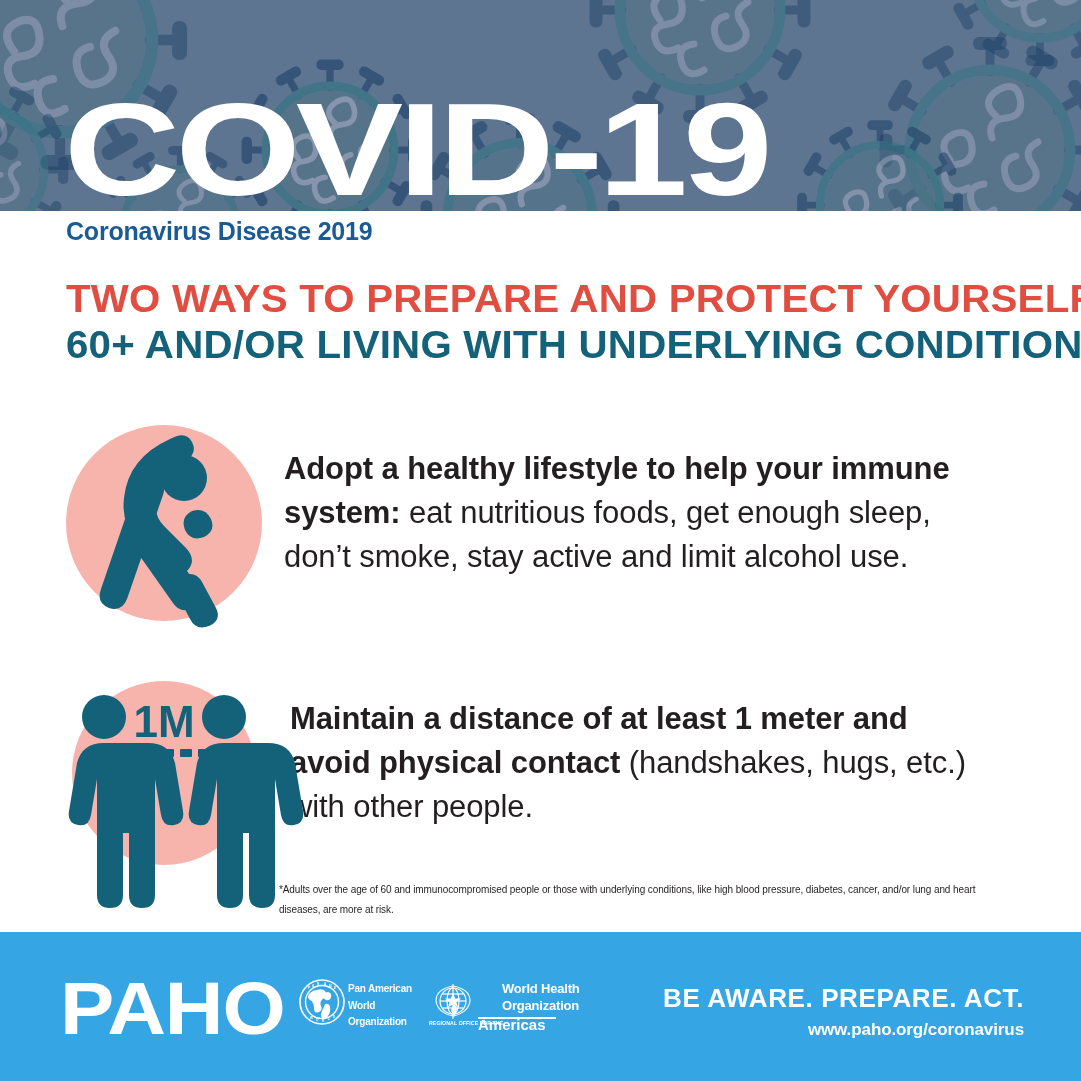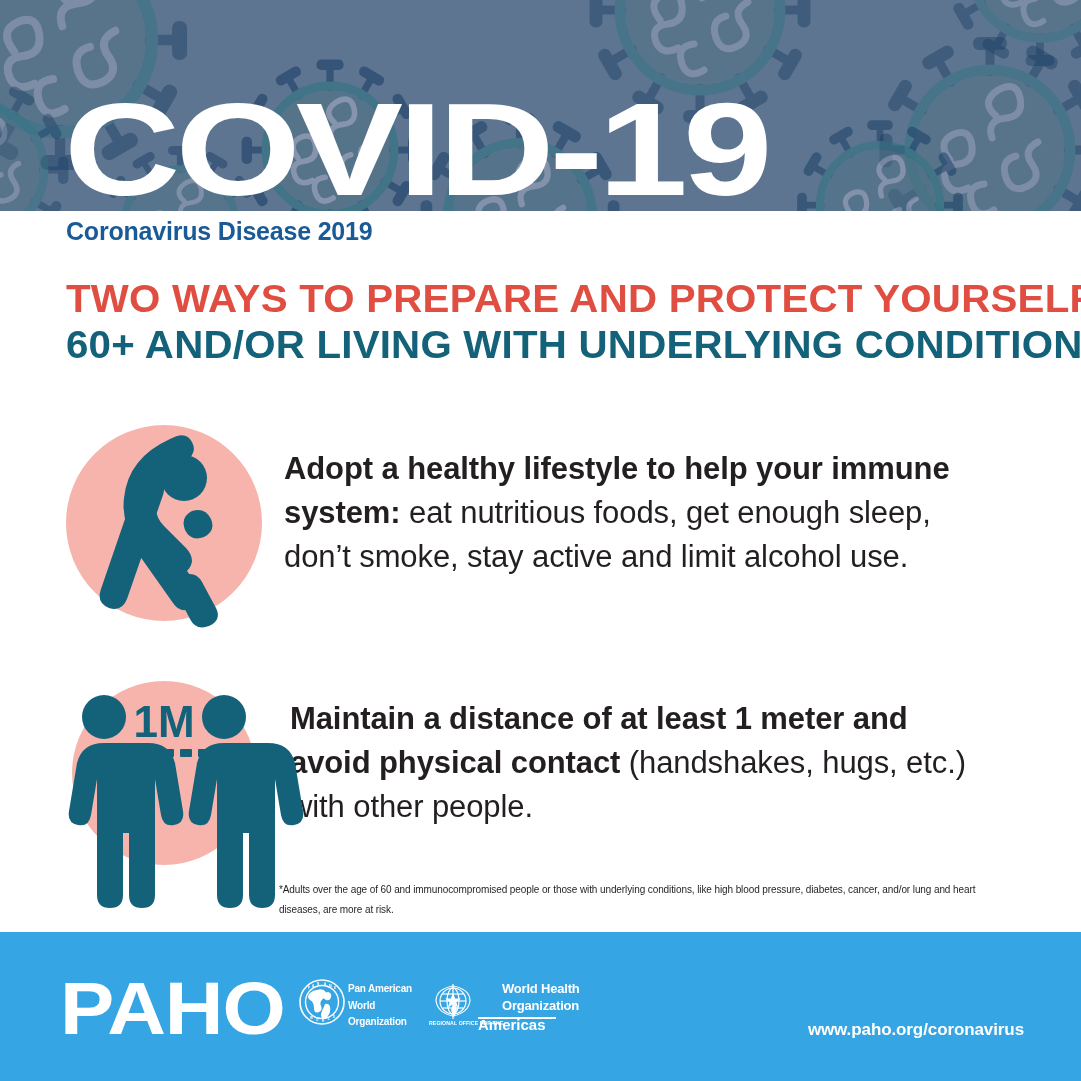--- a/index.html
+++ b/index.html
@@ -281,15 +281,16 @@
     </svg>
   </div>
   <div class="em-text who-lines">
     <div>World Health</div>
     <div>Organization</div>
   </div>
   <div class="who-rule"></div>
   <div class="who-sub">REGIONAL OFFICE FOR THE</div>
   <div class="who-americas">Americas</div>
 
+  <div class="slogan">BE AWARE. PREPARE. ACT.</div>
   <a class="url" href="#" style="text-decoration:none;">www.paho.org/coronavirus</a>
 
 </div>
 
 </body></html>

